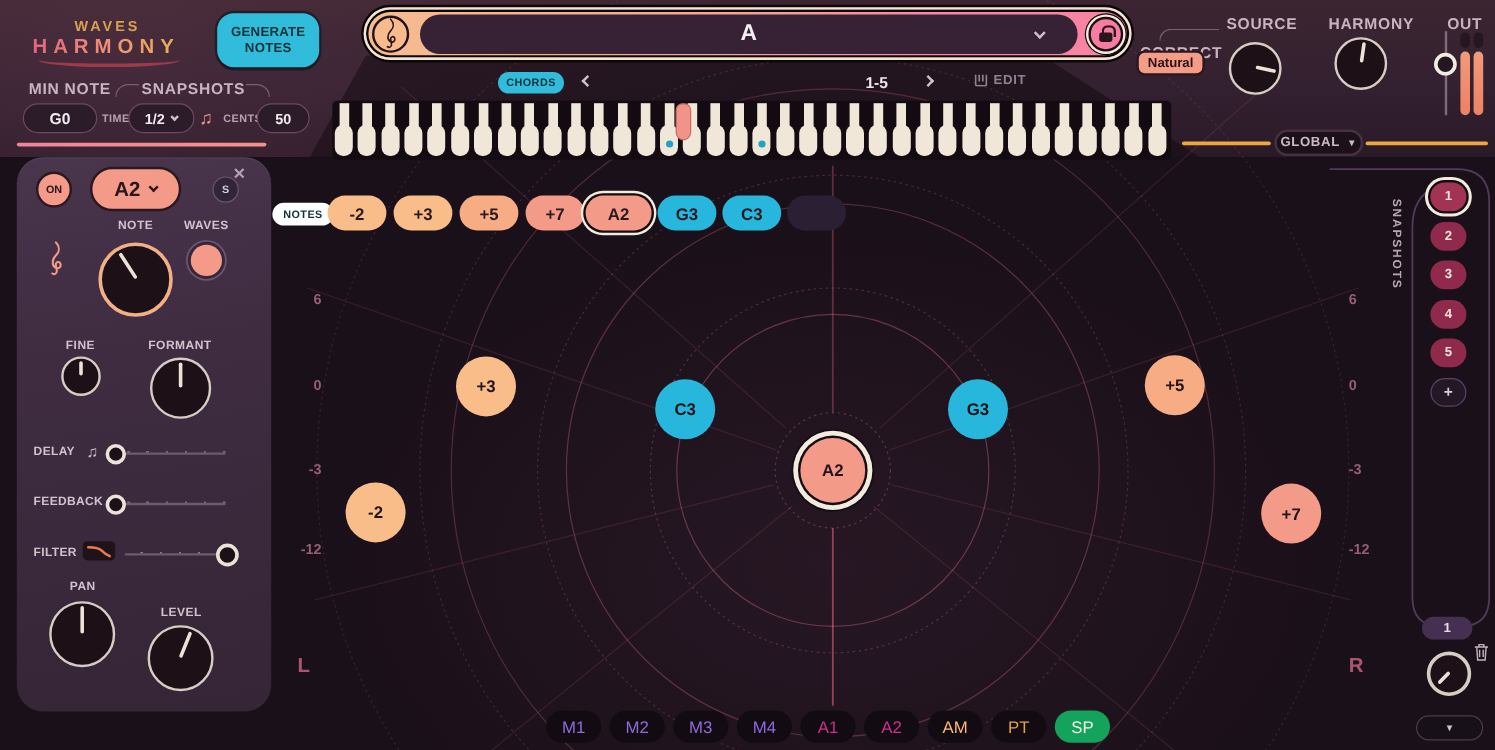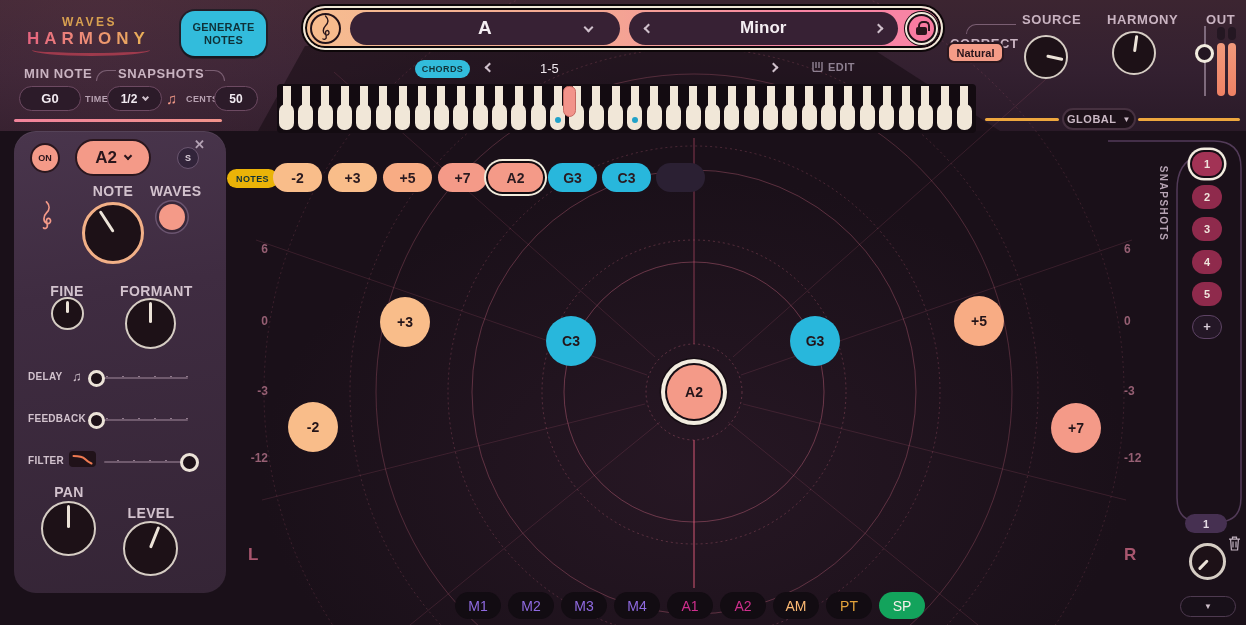--- a/index.html
+++ b/index.html
@@ -74,22 +74,22 @@
   .chev-d { transform:rotate(45deg); }
   .chev-r { transform:rotate(-45deg); }
   .chev-l { transform:rotate(135deg); }
 
   
   #chords-badge { left:415px; top:60px; width:55px; height:18px; border-radius:9px;
     background:#32bcdc; color:#113238; font-size:9px; font-weight:bold;
     display:flex; align-items:center; justify-content:center; letter-spacing:.4px; }
   #chords-prev { left:486px; top:64px; }
   #chords-next { left:770px; top:64px; }
-  #chords-range { left:540px; top:61px; width:200px; text-align:left;
-    font-size:13px; font-weight:normal; color:#efe8ee; }
+  #chords-range { left:540px; top:61px; width:200px; text-align:right;
+    font-size:13px; font-weight:bold; color:#efe8ee; }
   #edit-btn { left:812px; top:61px; display:flex; gap:5px; align-items:center;
     color:#8f8192; font-weight:bold; font-size:11px; letter-spacing:.5px; }
 
   
   #min-note-label { left:24px; top:66px; }
   #min-note-pill { left:19px; top:86px; width:62px; height:25px; }
   .dark-pill { background:#2c1b29; border:1.5px solid #6d4a62; border-radius:13px;
     display:flex; align-items:center; justify-content:center;
     color:#f1eaf0; font-weight:bold; font-size:13px; }
   #tolerance-label { left:118px; top:66px; }
@@ -153,21 +153,21 @@
     background:#f1e7d8; }
   .pkey .bulb { position:absolute; left:0; top:18px; width:15px; height:26px;
     border-radius:7px; background:#f1e7d8; }
   .pkey .kdot { position:absolute; left:4.5px; top:31px; width:6px; height:6px;
     border-radius:50%; background:#21a2c9; }
   #accent-key { position:absolute; top:2px; width:13px; height:31px;
     background:#f2938a; border:1px solid #c76a62; border-radius:6px 6px 7px 7px; z-index:3; cursor:pointer;}
 
   
   #notes-badge { left:227px; top:169px; width:51px; height:19px; border-radius:10px;
-    background:#eab308; color:#113238; font-size:9px; font-weight:bold;
+    background:#ffffff; color:#113238; font-size:9px; font-weight:bold;
     display:flex; align-items:center; justify-content:center; letter-spacing:.4px; }
   .chip { position:absolute; top:163px; height:29px; border-radius:15px;
     display:flex; align-items:center; justify-content:center;
     font-weight:bold; font-size:14px; color:#2a1a20; cursor:pointer; }
   .chip.peach  { background:#f9bd8a; }
   .chip.peach2 { background:#f8ac84; }
   .chip.salmon { background:#f49a88; }
   .chip.cyan   { background:#28b7dc; }
   .chip.empty  { background:#2b2033; }
   .chip.sel { box-shadow:0 0 0 2px #120b10, 0 0 0 4px #f2ecdc; }
@@ -182,21 +182,21 @@
   .node.peach  { background:#f9bd8a; }
   .node.peach2 { background:#f8ac84; }
   .node.salmon { background:#f49a88; }
   .node.cyan   { background:#28b7dc; }
   .node.sel { box-shadow:0 0 0 2px #160d14, 0 0 0 6px #f2ecdf, 0 0 0 7.5px #160d14; }
 
   
   #voice-panel { left:14px; top:131px; width:212px; height:462px; border-radius:22px;
     background:linear-gradient(172deg,#49354c 0%,#3f2c41 35%,#352536 100%);
     box-shadow:inset 0 1px 0 rgba(255,255,255,.07); }
-  #voice-panel .plbl { position:absolute; font-weight:bold; font-size:14px;
+  #voice-panel .plbl { position:absolute; font-weight:bold; font-size:10px;
     letter-spacing:.4px; color:#d2c2cd; text-align:center; }
   #on-btn { left:16px; top:12px; width:30px; height:30px; border-radius:50%;
     background:#f49a88; border:2px solid #2a171f;
     display:flex; align-items:center; justify-content:center;
     color:#2a161c; font-size:9px; font-weight:bold; cursor:pointer;}
   #voice-note-pill { left:61px; top:8px; width:76px; height:37px; border-radius:19px;
     background:#f49a88; border:2px solid #2a171f;
     display:flex; align-items:center; justify-content:center; gap:8px;
     color:#2a161c; font-size:17px; font-weight:bold; cursor:pointer;}
   #voice-note-pill .chev { border-color:#2a161c; }
@@ -295,25 +295,20 @@
 <div class="abs" id="key-selector">
   <div class="clef-circle">
     <svg width="15" height="26" viewBox="0 0 20 34">
         <path d="M10 1 C14 5 14 10 10 14 C6 18 6 24 10 26 C13 27.5 15.5 25 14.5 22 C13.5 19.5 10 20 10 23 L11 29 C11.3 32 8 33 6.5 31.5" fill="none" stroke="#2a161c" stroke-width="1.8" stroke-linecap="round"></path>
       </svg>
   </div>
   <div class="sel-pill" id="key-pill">
     <span class="sel-text">A</span>
     <span class="chev chev-d" style="position:absolute;right:28px;top:12px;"></span>
   </div>
-  <div class="sel-pill" id="scale-pill">
-    <span class="chev chev-l" style="position:absolute;left:16px;top:13px;"></span>
-    <span class="sel-text">Minor</span>
-    <span class="chev chev-r" style="position:absolute;right:16px;top:13px;"></span>
-  </div>
   <div id="lock-circle">
     <div class="lock-body"></div>
   </div>
 </div>
 
 <div class="abs" id="chords-badge">CHORDS</div>
 <span class="abs chev chev-l" id="chords-prev"></span>
 <div class="abs" id="chords-range">1-5</div>
 <span class="abs chev chev-r" id="chords-next"></span>
 <div class="abs" id="edit-btn">

